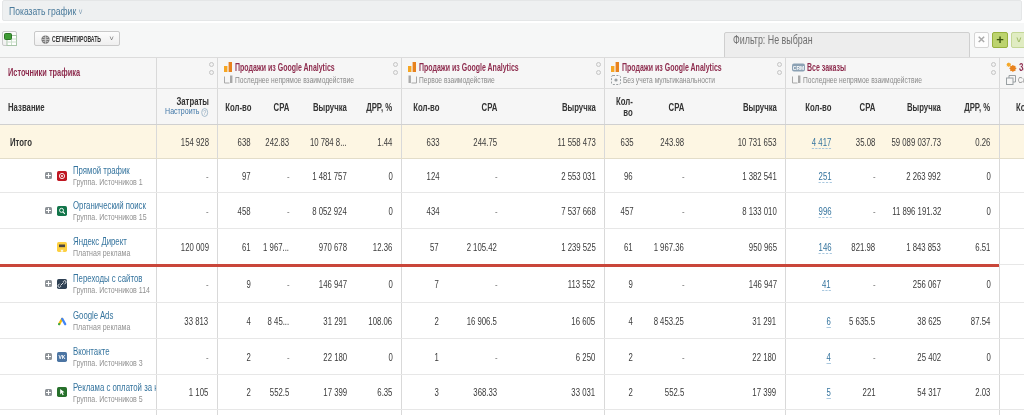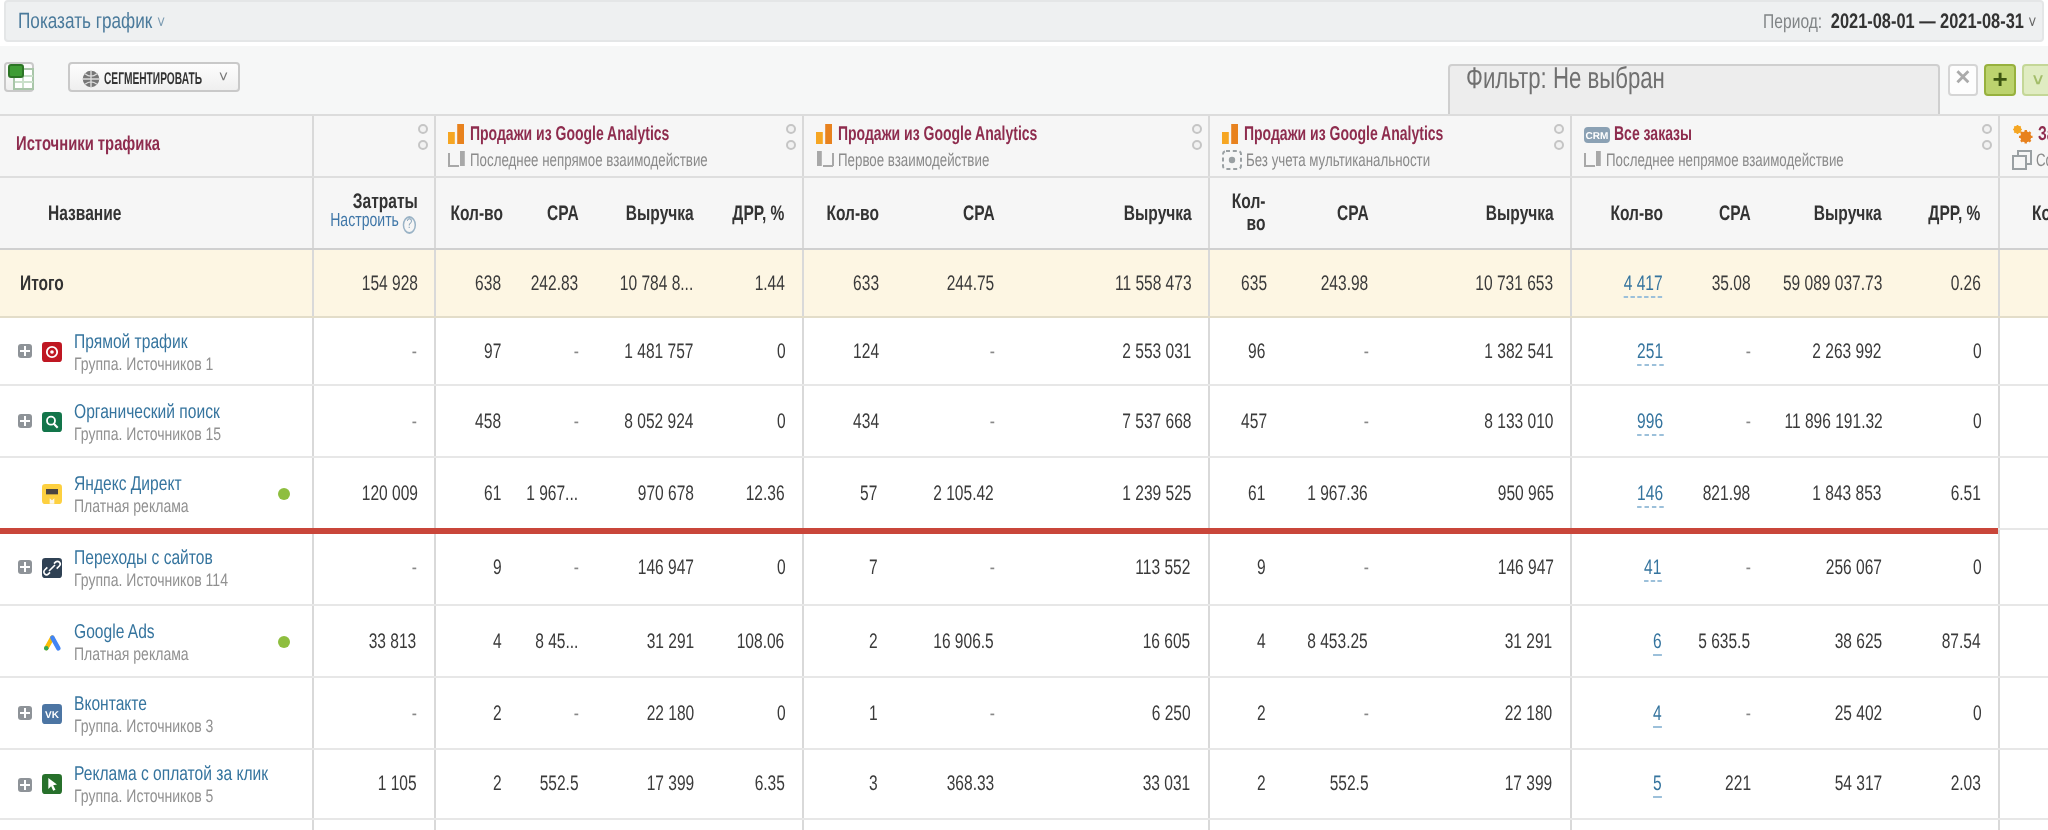--- a/index.html
+++ b/index.html
@@ -17,21 +17,21 @@
 .pcx { display:inline-block; transform:scaleX(0.78); transform-origin:100% 50%; white-space:nowrap; }
 .btn { position:absolute; top:31px; height:15px; border:1px solid #c9c9c9; border-radius:2px;
   background:linear-gradient(#fdfdfd,#efefef); }
 .xlsbtn { left:2px; width:15px; }
 .segbtn { left:34px; width:86px; white-space:nowrap; }
 .segbtn .cx { position:absolute; left:17px; top:1px; font-size:8.5px; font-weight:bold; color:#333; line-height:12px; transform:scaleX(0.6); }
 .segbtn svg { position:absolute; left:6px; top:3px; }
 .segcar { position:absolute; right:5px; top:2px; color:#777; font-size:8px; }
 .filter { position:absolute; left:724px; top:32px; width:246px; height:33px;
   background:#ededed; border:1px solid #cfcfcf; border-radius:2px;
-  font-size:15px; color:#707070; line-height:14px; padding-left:8px; }
+  font-size:12px; color:#707070; line-height:14px; padding-left:8px; }
 .fbtn { position:absolute; top:32px; width:15px; height:16px; border-radius:2px;
   text-align:center; font-weight:bold; }
 .xbtn { left:974px; background:#fdfdfd; border:1px solid #d5d5d5; color:#aaa;
   font-size:10px; line-height:14px; }
 .plusbtn { left:992px; width:16px; background:#bcd36e; border:1px solid #97b13e;
   color:#3c5510; font-size:13px; line-height:13px; }
 .morebtn { left:1011px; width:16px; background:#e0ecc2; border:1px solid #c4d797;
   color:#a3bd6a; font-size:9px; line-height:14px; }
 table { position:absolute; left:0; top:57px; border-collapse:collapse; table-layout:fixed;
   width:1049px; }
@@ -50,21 +50,21 @@
   border-radius:50%; background:#f2f2f2; }
 .gc1 { top:4px; } .gc2 { top:12px; }
 .hnum { text-align:right; font-weight:bold; color:#333; }
 .num { text-align:right; white-space:nowrap; position:relative; }
 .cxr { position:absolute; right:8px; top:50%; transform:translateY(-50%) scaleX(0.74);
   transform-origin:100% 50%; white-space:nowrap; }
 .dash { color:#888; }
 tr.total td { background:#fdf6e3; border-bottom:1px solid #e3ddc9; height:34px;margin-left:40px; }
 tr.total .lbl { font-weight:bold; padding-left:10px; color:#333; }
 tr.r td { border-bottom:1px solid #e7e7e7; background:#fff; }
-.ncell { display:flex; align-items:center; padding-left:9px; position:relative; height:100%; }
+.ncell { display:flex; align-items:center; padding-left:9px; position:relative; height:100%;margin-left:36px; }
 .exp { width:7px; height:7px; border-radius:1.5px; flex:none;
   background:#8e9398; position:relative; margin-right:5px; }
 .exp::before { content:""; position:absolute; left:1px; right:1px; top:3px; height:1px; background:#fff; }
 .exp::after { content:""; position:absolute; top:1px; bottom:1px; left:3px; width:1px; background:#fff; }
 .exp.hid { visibility:hidden; }
 .icn { width:10px; height:10px; flex:none; margin-right:6px; }
 .tt { line-height:10px; margin-top:1px; }
 .tt .cx { transform:scaleX(0.78); }
 .tl { color:#35749e; font-size:10px; }
 .sub { color:#919191; font-size:9px; }
@@ -79,21 +79,20 @@
 .qm { display:inline-block; width:9px; height:9px; border:1px solid #9ab3c6; border-radius:50%;
   font-size:7px; line-height:8px; text-align:center; color:#88a4ba; vertical-align:-1px; }
 .k5 { position:absolute; left:16px; top:50%; font-weight:bold; color:#333;
   transform:translateY(-50%) scaleX(0.74); transform-origin:0 50%; white-space:nowrap; }
 </style></head>
 <body>
 <div id="page">
   <div class="tb2bg"></div>
   <div class="tb1">
     <div class="showg"><span class="cx">Показать график <span class="car">˅</span></span></div>
-    <div class="period"><span class="pcx">Период: &nbsp;<b>2021-08-01 — 2021-08-31</b> <span class="car">˅</span></span></div>
   </div>
   <div class="btn xlsbtn">
     <svg width="13" height="13" viewBox="0 0 13 13" style="margin:0 0 0 1px">
       <rect x="3" y="2.5" width="9.5" height="10" fill="#fff" stroke="#a9c6a9" stroke-width="1"></rect>
       <path d="M3.5 6h9M3.5 9h9M7.5 3v9" stroke="#cadfca" stroke-width="1" fill="none"></path>
       <rect x="0.5" y="0.5" width="7" height="6" rx="1" fill="#3f9c35" stroke="#2d7526"></rect>
     </svg>
   </div>
   <div class="btn segbtn">
     <svg width="9" height="9" viewBox="0 0 12 12">
@@ -233,21 +232,21 @@
                 <svg width="10" height="10" viewBox="0 0 10 10">
                   <rect x="0.5" y="3" width="6.5" height="6.5" fill="none" stroke="#9aa0a3"></rect>
                   <path d="M3 3V0.5h6.5V7H7" fill="none" stroke="#9aa0a3"></path>
                 </svg>
                 <span class="cx gsub">Созданные</span>
               </div>
             </div>
           </td>
   </tr>
   <tr class="chead">
-    <td style="padding-left:24px"><span class="cx" style="font-weight:bold;color:#333">Название</span></td>
+    <td style="padding-left:8px"><span class="cx" style="font-weight:bold;color:#333">Название</span></td>
     <td class="bl">
             <span class="zat1">Затраты</span>
             <span class="zat2">Настроить <span class="qm">?</span></span>
           </td>
     <td class="hnum bl">
             <span class="cxr">Кол-во</span>
           </td>
           <td class="hnum">
             <span class="cxr">CPA</span>
           </td>

